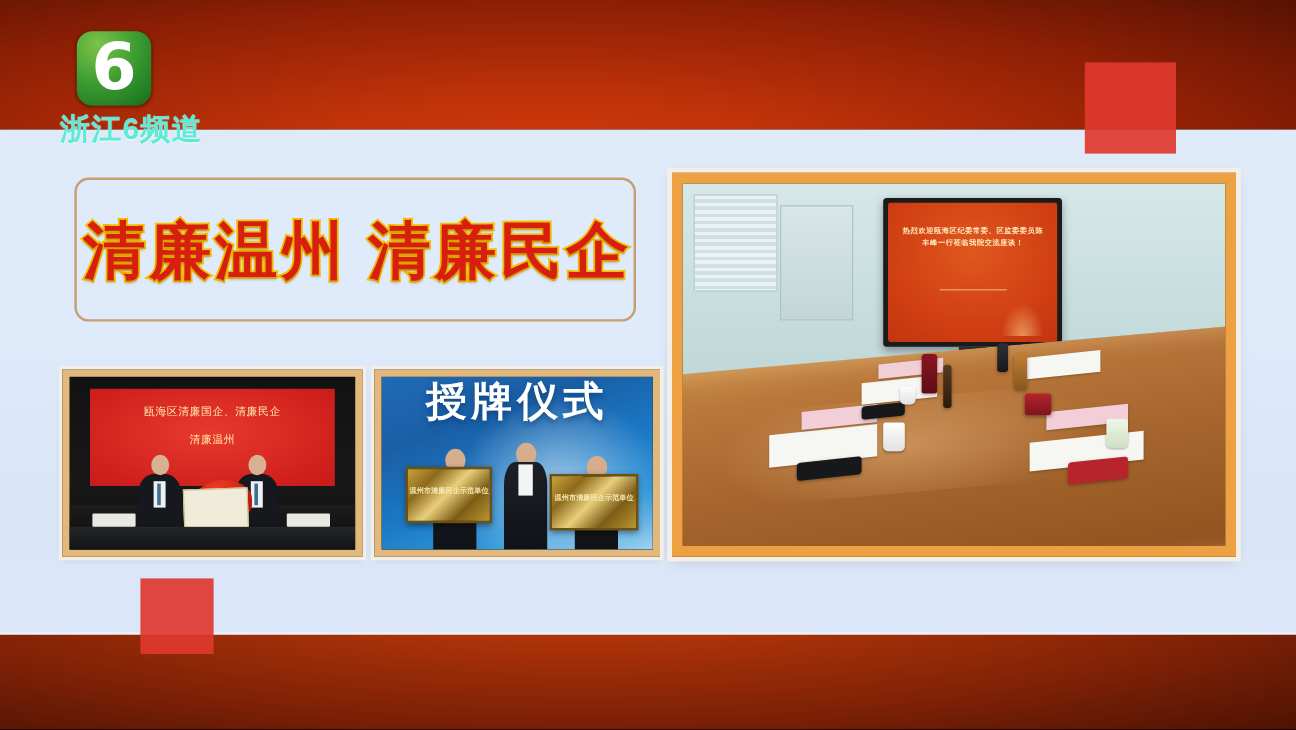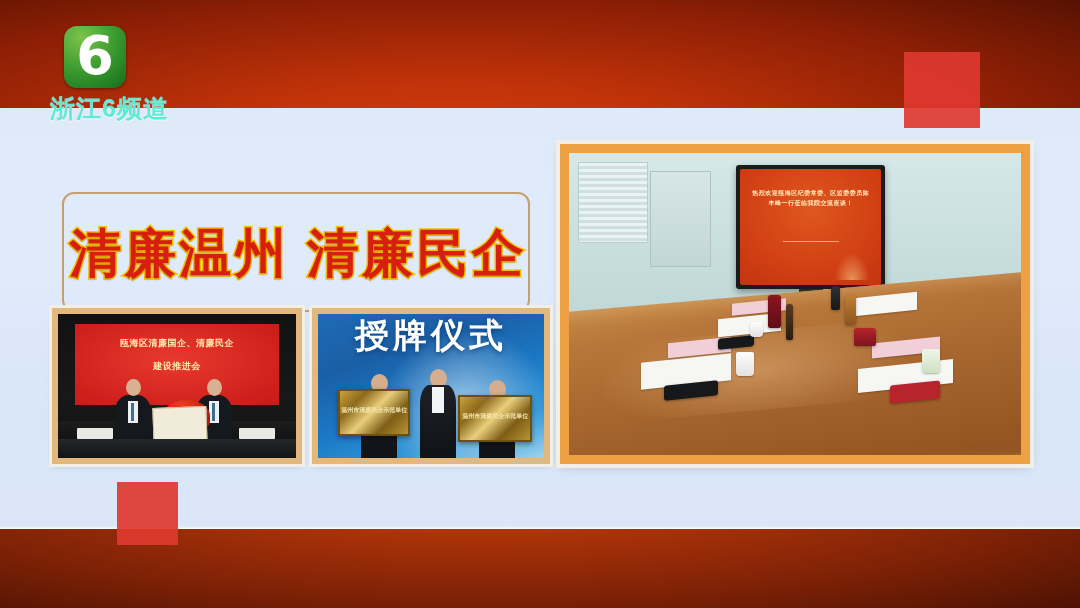--- a/index.html
+++ b/index.html
@@ -53,21 +53,20 @@
     color:#5eead4;
     text-shadow:0 1px 1px rgba(255,255,255,.8);
   }
 
   
   .title-box{
     position:absolute;left:62px;top:148px;width:468px;height:120px;
     border:2px solid #c79e72;border-radius:12px;
     box-sizing:border-box;
     background:transparent;
-    margin-top:44px;
   }
   .title-text{
     position:absolute;left:0;top:0;width:468px;height:120px;
     display:flex;align-items:center;justify-content:center;
     font-size:52px;font-weight:700;letter-spacing:3px;
     color:#d81f0f;
     -webkit-text-stroke:3px #f2c200;
     paint-order:stroke fill;
     text-shadow:0 2px 2px rgba(120,60,0,.25);
     white-space:nowrap;
@@ -154,21 +153,21 @@
   .phone{position:absolute;background:#17181a;border-radius:3px;transform:skewY(-6deg);box-shadow:0 1px 3px rgba(0,0,0,.35);}
 
   
   .sp1{position:absolute;inset:0;background:linear-gradient(180deg,#121212 0%,#181818 60%,#101010 100%);}
   .sp1 .screen{
     position:absolute;left:7%;top:7%;width:86%;height:56%;
     background:radial-gradient(120% 130% at 48% 45%, #e8392e 0%, #cf1f1c 48%, #a81412 100%);
   }
   .sp1 .stxt{
     position:absolute;left:6%;right:6%;top:14%;
-    color:#ffe9a8;font-weight:700;text-align:center;font-size:9px;line-height:16px;
+    color:#ffe9a8;font-weight:400;text-align:center;font-size:9px;line-height:16px;
     letter-spacing:.5px;filter:blur(.25px);
   }
   .sp1 .stage-floor{position:absolute;left:0;right:0;bottom:0;height:26%;background:linear-gradient(180deg,#1c1c1c,#0b0b0b);}
   .sp1 .man{position:absolute;bottom:14%;background:#15181c;border-radius:38% 38% 0 0;}
   .sp1 .man .hd{position:absolute;left:50%;top:-16px;width:15px;height:17px;margin-left:-7px;border-radius:50%;background:#d8b192;}
   .sp1 .man .shirt{position:absolute;left:50%;top:6px;width:10px;height:22px;margin-left:-5px;background:#eef1f3;}
   .sp1 .man .tie{position:absolute;left:50%;top:8px;width:3px;height:18px;margin-left:-1.5px;background:#3e6f8e;}
   .sp1 .easel{position:absolute;left:40%;bottom:8%;width:22%;height:26%;background:#f0ecd9;border:1px solid #cdbf95;transform:rotate(-2deg);}
   .sp1 .cloth{position:absolute;left:44%;bottom:18%;width:20%;height:22%;background:radial-gradient(70% 80% at 40% 20%,#f03b22,#b4190d);border-radius:50% 50% 35% 35%;}
   .sp1 .tablefront{position:absolute;left:0;right:0;bottom:0;height:13%;background:linear-gradient(180deg,#26272a,#121314);}
@@ -293,21 +292,21 @@
       <div class="bottle" style="left:58%;top:44%;width:2%;height:8%;background:linear-gradient(180deg,#2e3034,#17181a);"></div>
       <div class="bottle" style="left:48%;top:50%;width:1.6%;height:12%;background:linear-gradient(180deg,#5a3a20,#2a1a0c);"></div>
       <div class="bottle" style="left:63%;top:58%;width:5%;height:6%;background:linear-gradient(180deg,#b6232c,#7d151c);"></div>
     </div>
   </div>
 
   <div class="frame small s1">
     <div class="inner sp1">
       <div class="screen">
         <div class="stxt">瓯海区清廉国企、清廉民企</div>
-        <div class="stxt" style="top:42%;">建设推进会</div>
+        <div class="stxt" style="top:42%;">清廉温州</div>
       </div>
       <div class="stage-floor"></div>
       <div class="man" style="left:24%;width:15%;height:30%;">
         <div class="hd"></div>
           <div class="shirt"></div>
           <div class="tie"></div>
       </div>
       <div class="man" style="left:58%;width:15%;height:30%;">
         <div class="hd"></div>
           <div class="shirt"></div>

